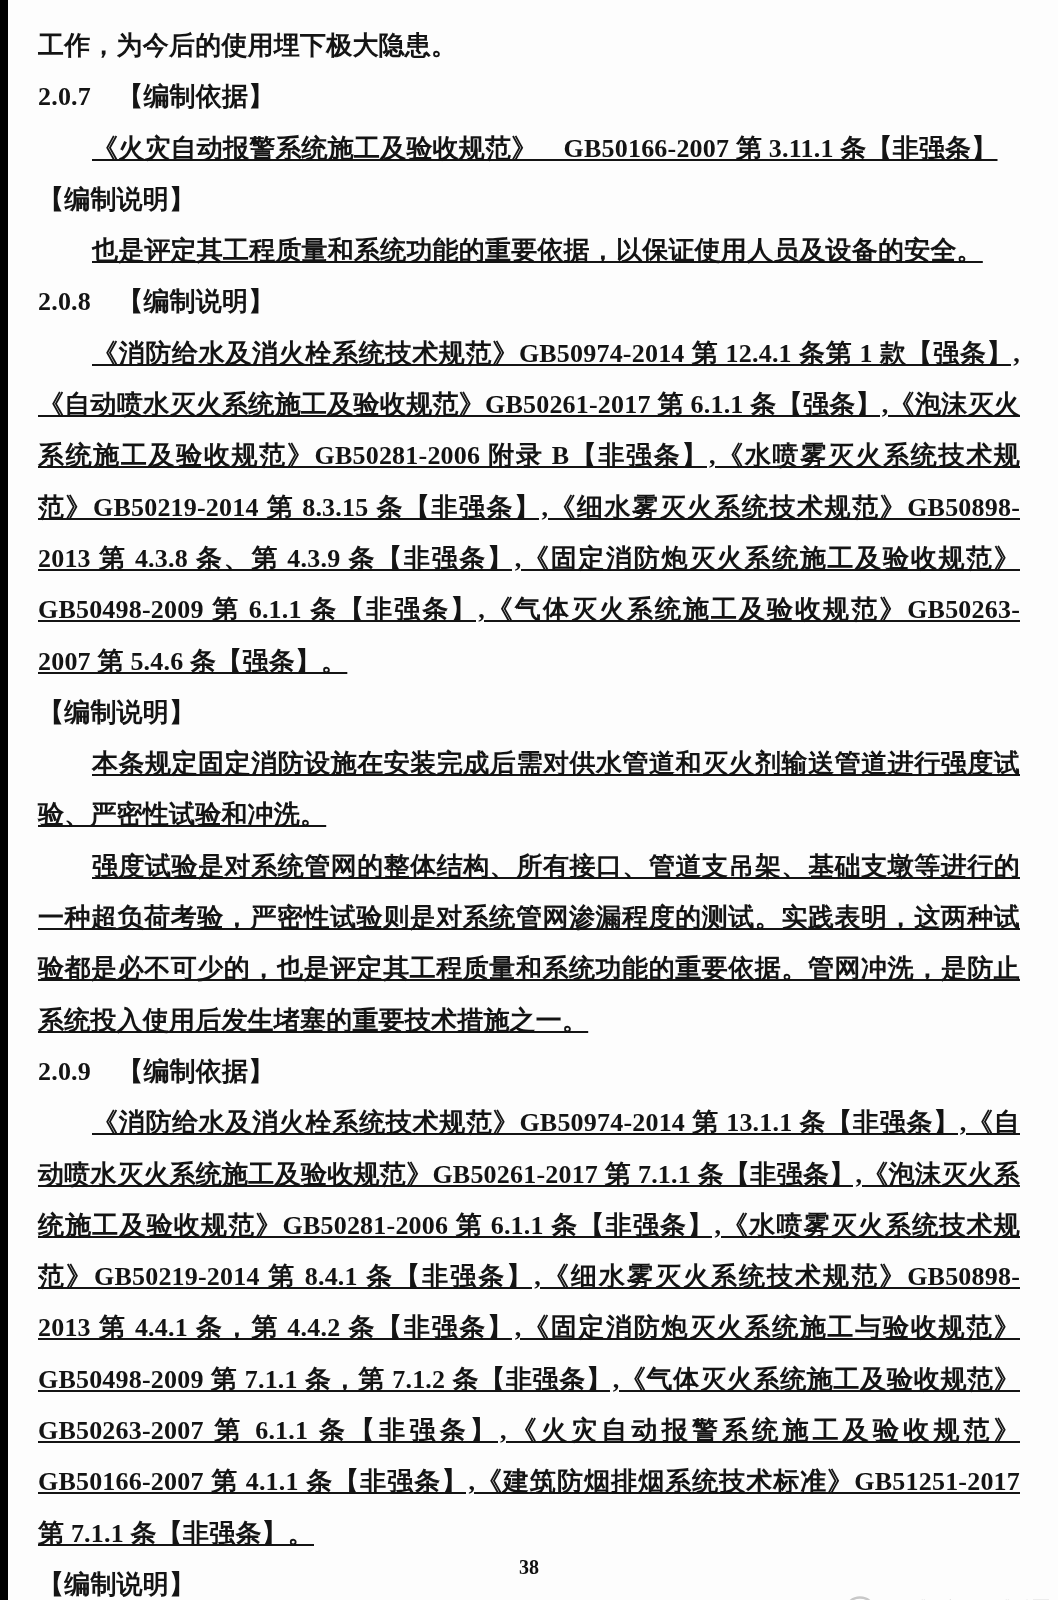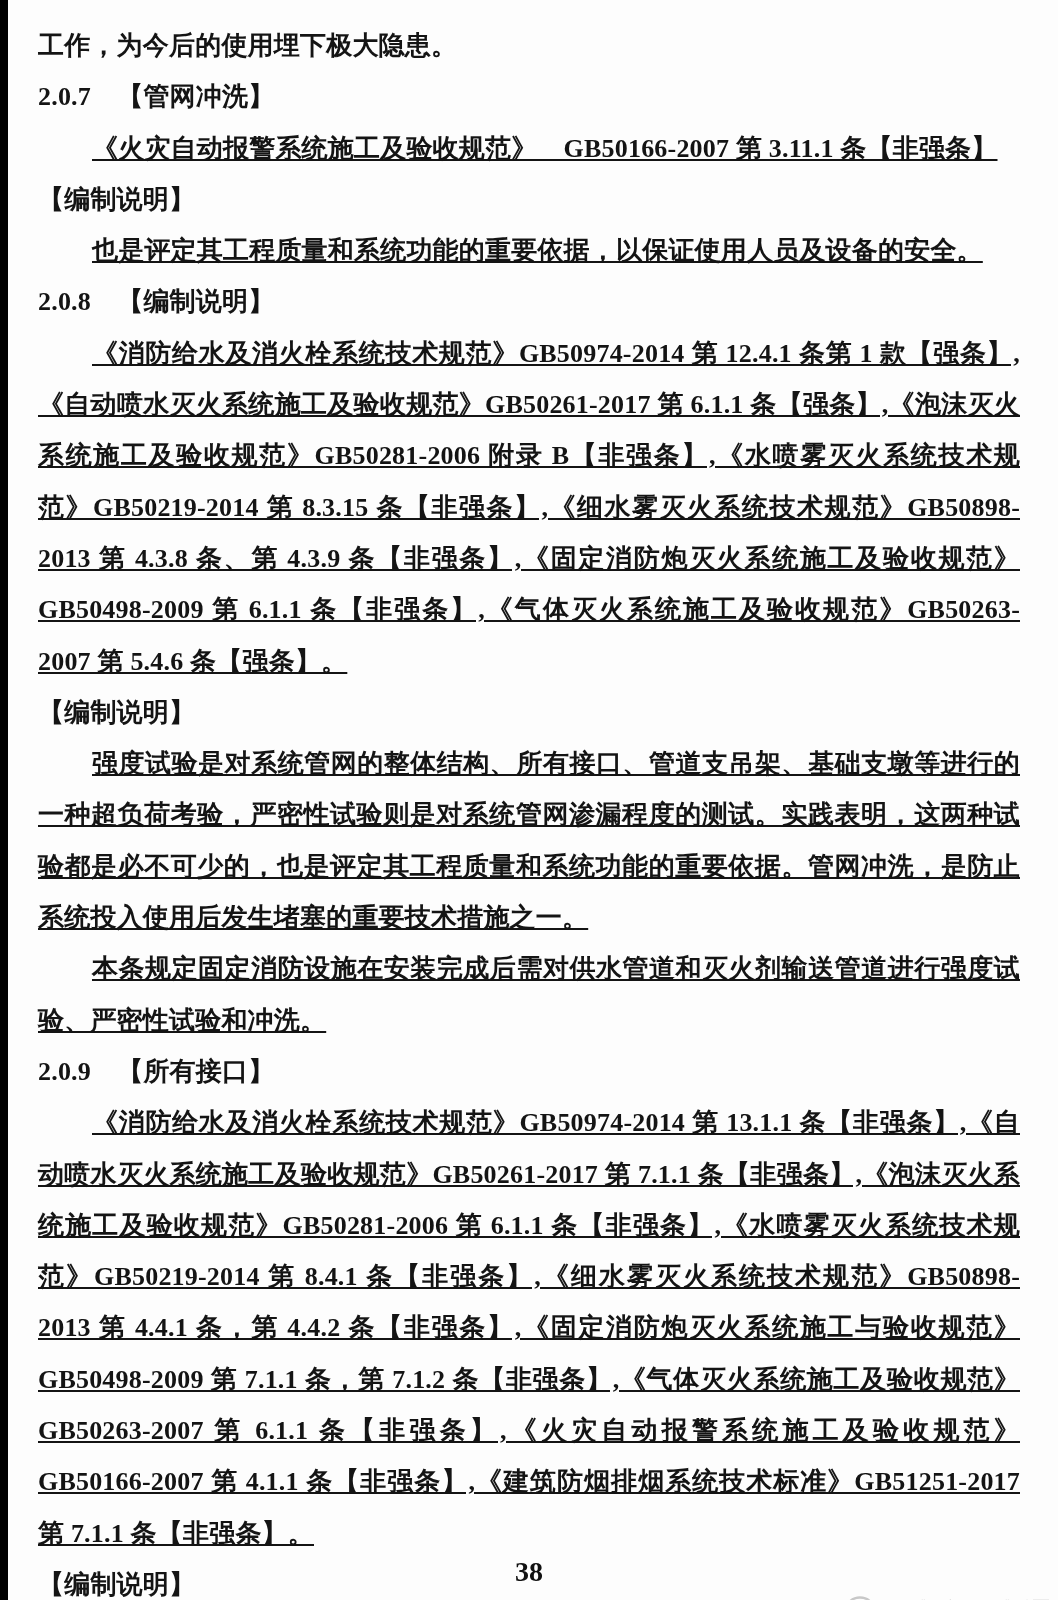--- a/index.html
+++ b/index.html
@@ -30,43 +30,43 @@
     display:flex;align-items:center;gap:8px;
     color:#c8c8c8;
     font-size:30px;font-weight:600;
     white-space:nowrap;
     text-shadow:1px 1px 0 #ffffff;
   }
   .watermark svg{display:block;}
   .page-number{
     position:absolute;left:0;right:0;top:1556px;
     text-align:center;
-    font-size:28px;font-weight:700;
+    font-size:20px;font-weight:700;
     color:#111;
   }
 </style>
 </head>
 <body>
 
 <div class="page">
 
   <div class="scan-edge"></div>
 
   <div class="doc">
     <p>工作，为今后的使用埋下极大隐患。</p>
-    <p>2.0.7　【管网冲洗】</p>
+    <p>2.0.7　【编制依据】</p>
     <p class="indent">《火灾自动报警系统施工及验收规范》　GB50166-2007 第 3.11.1 条【非强条】</p>
     <p>【编制说明】</p>
     <p class="indent">也是评定其工程质量和系统功能的重要依据，以保证使用人员及设备的安全。</p>
     <p>2.0.8　【编制说明】</p>
     <p class="indent">《消防给水及消火栓系统技术规范》GB50974-2014 第 12.4.1 条第 1 款【强条】,《自动喷水灭火系统施工及验收规范》GB50261-2017 第 6.1.1 条【强条】,《泡沫灭火系统施工及验收规范》GB50281-2006 附录 B【非强条】,《水喷雾灭火系统技术规范》GB50219-2014 第 8.3.15 条【非强条】,《细水雾灭火系统技术规范》GB50898-2013 第 4.3.8 条、第 4.3.9 条【非强条】,《固定消防炮灭火系统施工及验收规范》GB50498-2009 第 6.1.1 条【非强条】,《气体灭火系统施工及验收规范》GB50263-2007 第 5.4.6 条【强条】。</p>
     <p>【编制说明】</p>
+    <p class="indent">本条规定固定消防设施在安装完成后需对供水管道和灭火剂输送管道进行强度试验、严密性试验和冲洗。</p>
     <p class="indent">强度试验是对系统管网的整体结构、所有接口、管道支吊架、基础支墩等进行的一种超负荷考验，严密性试验则是对系统管网渗漏程度的测试。实践表明，这两种试验都是必不可少的，也是评定其工程质量和系统功能的重要依据。管网冲洗，是防止系统投入使用后发生堵塞的重要技术措施之一。</p>
-    <p class="indent">本条规定固定消防设施在安装完成后需对供水管道和灭火剂输送管道进行强度试验、严密性试验和冲洗。</p>
-    <p>2.0.9　【所有接口】</p>
+    <p>2.0.9　【编制依据】</p>
     <p class="indent">《消防给水及消火栓系统技术规范》GB50974-2014 第 13.1.1 条【非强条】,《自动喷水灭火系统施工及验收规范》GB50261-2017 第 7.1.1 条【非强条】,《泡沫灭火系统施工及验收规范》GB50281-2006 第 6.1.1 条【非强条】,《水喷雾灭火系统技术规范》GB50219-2014 第 8.4.1 条【非强条】,《细水雾灭火系统技术规范》GB50898-2013 第 4.4.1 条，第 4.4.2 条【非强条】,《固定消防炮灭火系统施工与验收规范》GB50498-2009 第 7.1.1 条，第 7.1.2 条【非强条】,《气体灭火系统施工及验收规范》GB50263-2007 第 6.1.1 条【非强条】,《火灾自动报警系统施工及验收规范》GB50166-2007 第 4.1.1 条【非强条】,《建筑防烟排烟系统技术标准》GB51251-2017 第 7.1.1 条【非强条】。</p>
     <p>【编制说明】</p>
   </div>
 
   <div class="watermark">
     <span>
       <svg width="52" height="46" viewBox="0 0 52 46">
         <g fill="none" stroke="#c8c8c8" stroke-width="2.4">
           <ellipse cx="17" cy="17" rx="13.5" ry="11.5"></ellipse>
           <path d="M9 26 L5.5 35 L16 28.2" fill="#fdfdfd" stroke-linejoin="round"></path>

